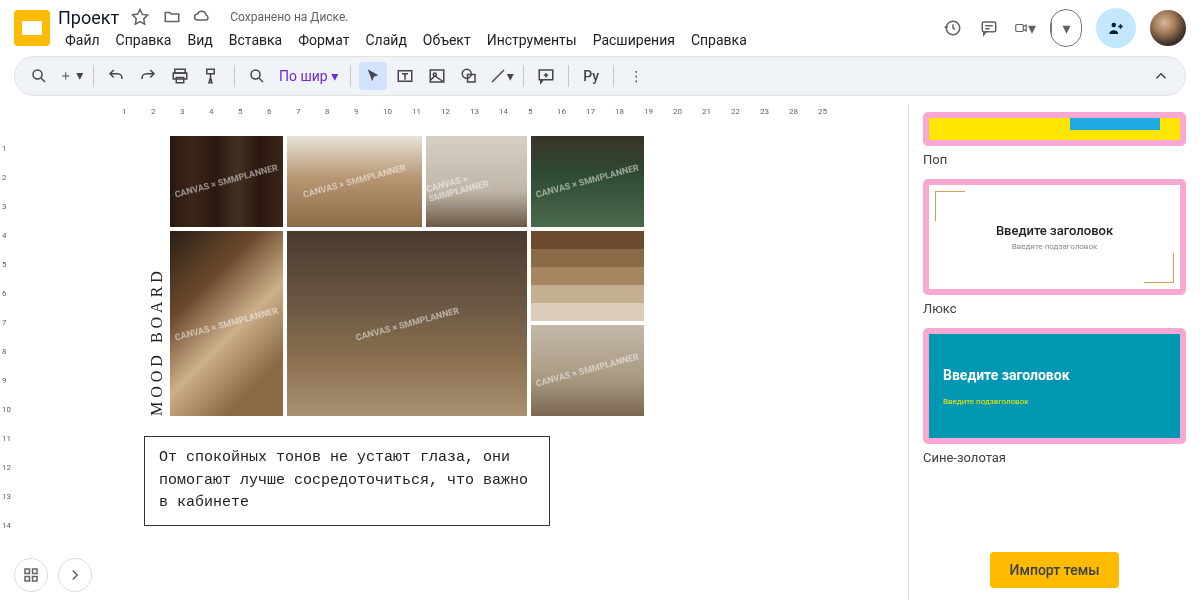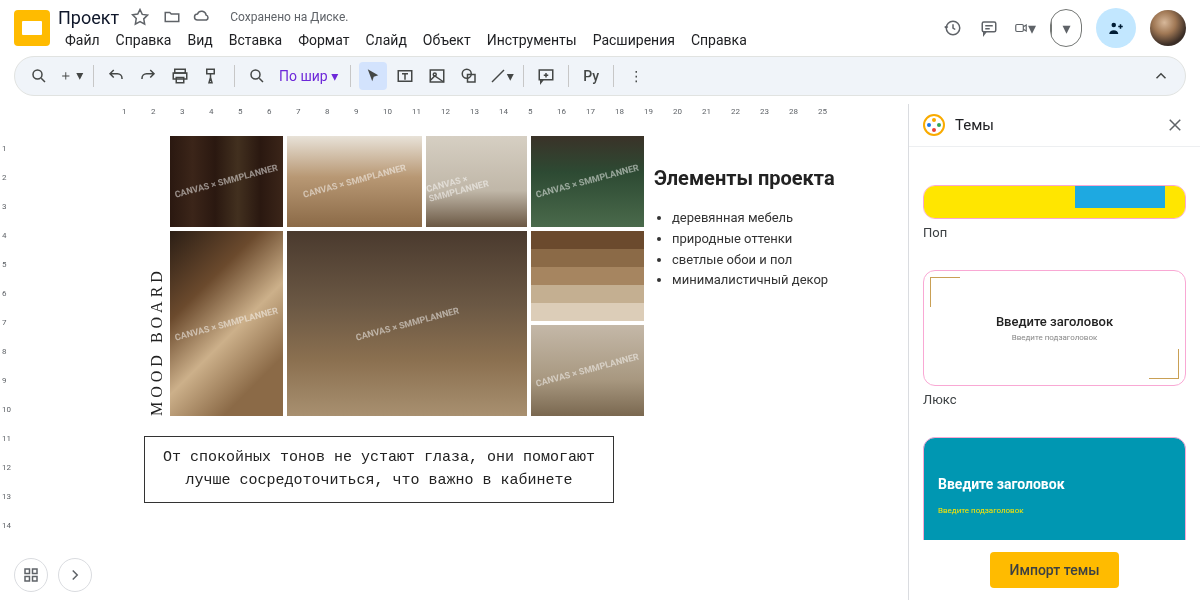--- a/index.html
+++ b/index.html
@@ -53,36 +53,36 @@
 .mb-img.swatch div { flex: 1; }
 .mb-img.books { background: linear-gradient(135deg, #2b1e15 0%, #6b4a2d 30%, #ccb08a 55%, #8b6a47 80%); }
 .mb-img.office { background: linear-gradient(180deg, #4a3a2e 0%, #6b5844 40%, #8b7050 70%, #a89070 100%); }
 .mb-img.interior { background: linear-gradient(180deg, #c4b8a8 0%, #a89880 60%, #7a6850 100%); }
 .wm { position: absolute; inset: 0; display: flex; align-items: center; justify-content: center; color: rgba(255,255,255,0.5); font-size: 9px; transform: rotate(-15deg); font-weight: bold; pointer-events: none; }
 
 .slide-content { position: absolute; left: 510px; top: 30px; width: 210px; }
 .slide-h2 { font-size: 20px; font-weight: bold; color: #222; margin-bottom: 18px; line-height: 1.2; }
 .slide-ul { list-style: disc; padding-left: 18px; font-family: "Courier New", monospace; font-size: 13px; color: #333; line-height: 1.6; }
 
-.slide-textbox { position: absolute; left: 0; top: 300px; width: 470px; border: 1px solid #333; padding: 10px 14px; font-family: "Courier New", monospace; font-size: 15px; color: #222; line-height: 1.5; text-align: center; }
+.slide-textbox { position: absolute; left: 0; top: 300px; width: 406px; border: 1px solid #333; padding: 10px 14px; font-family: "Courier New", monospace; font-size: 15px; color: #222; line-height: 1.5; }
 
 
 .bottom-bar { position: absolute; bottom: 8px; left: 14px; display: flex; gap: 10px; }
 .bottom-btn { width: 34px; height: 34px; border-radius: 50%; border: 1px solid #dadce0; display: flex; align-items: center; justify-content: center; color: #5f6368; cursor: pointer; background: #fff; }
 
 
 .themes-panel { width: 292px; border-left: 1px solid #dadce0; display: flex; flex-direction: column; background: #fff; }
 .themes-header { display: flex; align-items: center; padding: 10px 14px; gap: 10px; border-bottom: 1px solid #edeff1; }
 .palette-icon { width: 22px; height: 22px; border-radius: 50%; border: 2px solid #f9ab00; position: relative; }
 .palette-icon::before { content:''; position:absolute; width:4px; height:4px; border-radius:50%; background:#f9ab00; top:2px; left:7px; box-shadow: -5px 5px 0 #1a73e8, 5px 5px 0 #34a853, 0 10px 0 #ea4335; }
 .themes-title { font-size: 15px; color: #202124; }
 .themes-close { margin-left: auto; }
 .themes-body { flex: 1; overflow: auto; padding: 8px 14px; }
 .theme-card { margin-bottom: 12px; cursor: pointer; }
-.theme-thumb { width: 100%; height: 116px; border: 1px solid #f9a8d4; border-radius: 12px; overflow: hidden; position: relative; margin-top: 30px; }
+.theme-thumb { width: 100%; height: 116px; border: 6px solid #f9a8d4; border-radius: 5px; overflow: hidden; position: relative; }
 .theme-name { font-size: 13px; color: #3c4043; margin-top: 6px; }
 .thumb-pop { background: #fff; }
 .thumb-pop .bar1 { position:absolute; bottom:0; left:0; width:100%; height:40px; background:#ffe600; }
 .thumb-pop .bar2 { position:absolute; bottom:10px; right:20px; width:90px; height:50px; background:#1ea9e1; }
 .thumb-pop .bar3 { position:absolute; top:5px; left:15px; width:120px; height:10px; background:#111; }
 .thumb-lux { background: #fff; display: flex; align-items:center; justify-content:center; flex-direction:column; }
 .thumb-lux .t1 { font-size:13px; color:#222; font-weight:500; }
 .thumb-lux .t2 { font-size:8px; color:#888; margin-top:4px; }
 .thumb-lux .corner { position:absolute; width:30px; height:30px; border:1px solid #c9a055; }
 .thumb-blue { background: #0097b2; padding: 24px 14px; color:#fff; display:flex; flex-direction:column; justify-content:center; }
@@ -323,44 +323,26 @@
                 <div class="wm">CANVAS × SMMPLANNER</div>
               </div>
             <div class="mb-img office" style="grid-row:2/4;grid-column:2/4;">
                 <div class="wm">CANVAS × SMMPLANNER</div>
               </div>
             <div class="mb-img interior" style="grid-row:3/4;grid-column:4/5;">
                 <div class="wm">CANVAS × SMMPLANNER</div>
               </div>
           </div>
         </div>
-        <div class="slide-content">
-          <div class="slide-h2">Элементы проекта</div>
-          <ul class="slide-ul" id="bullets">
-              <li>деревянная мебель</li>
-              <li>природные оттенки</li>
-              <li>светлые обои и пол</li>
-              <li>минималистичный декор</li>
-            </ul>
-        </div>
         <div class="slide-textbox">От спокойных тонов не устают глаза, они помогают лучше сосредоточиться, что важно в кабинете</div>
       </div>
     </div>
   </div>
 
   <div class="themes-panel">
-    <div class="themes-header">
-      <span class="palette-icon"></span>
-      <span class="themes-title">Темы</span>
-      <span class="icon-btn themes-close">
-        <svg viewBox="0 0 24 24" fill="none" stroke="currentColor" stroke-width="2">
-            <path d="M5 5l14 14M19 5L5 19"></path>
-          </svg>
-      </span>
-    </div>
     <div class="themes-body">
       <div class="theme-card">
         <div class="theme-thumb thumb-pop" style="height:34px;">
             <div class="bar3"></div>
             <div class="bar1"></div>
             <div class="bar2"></div>
           </div>
         <div class="theme-name">Поп</div>
       </div>
       <div class="theme-card">

